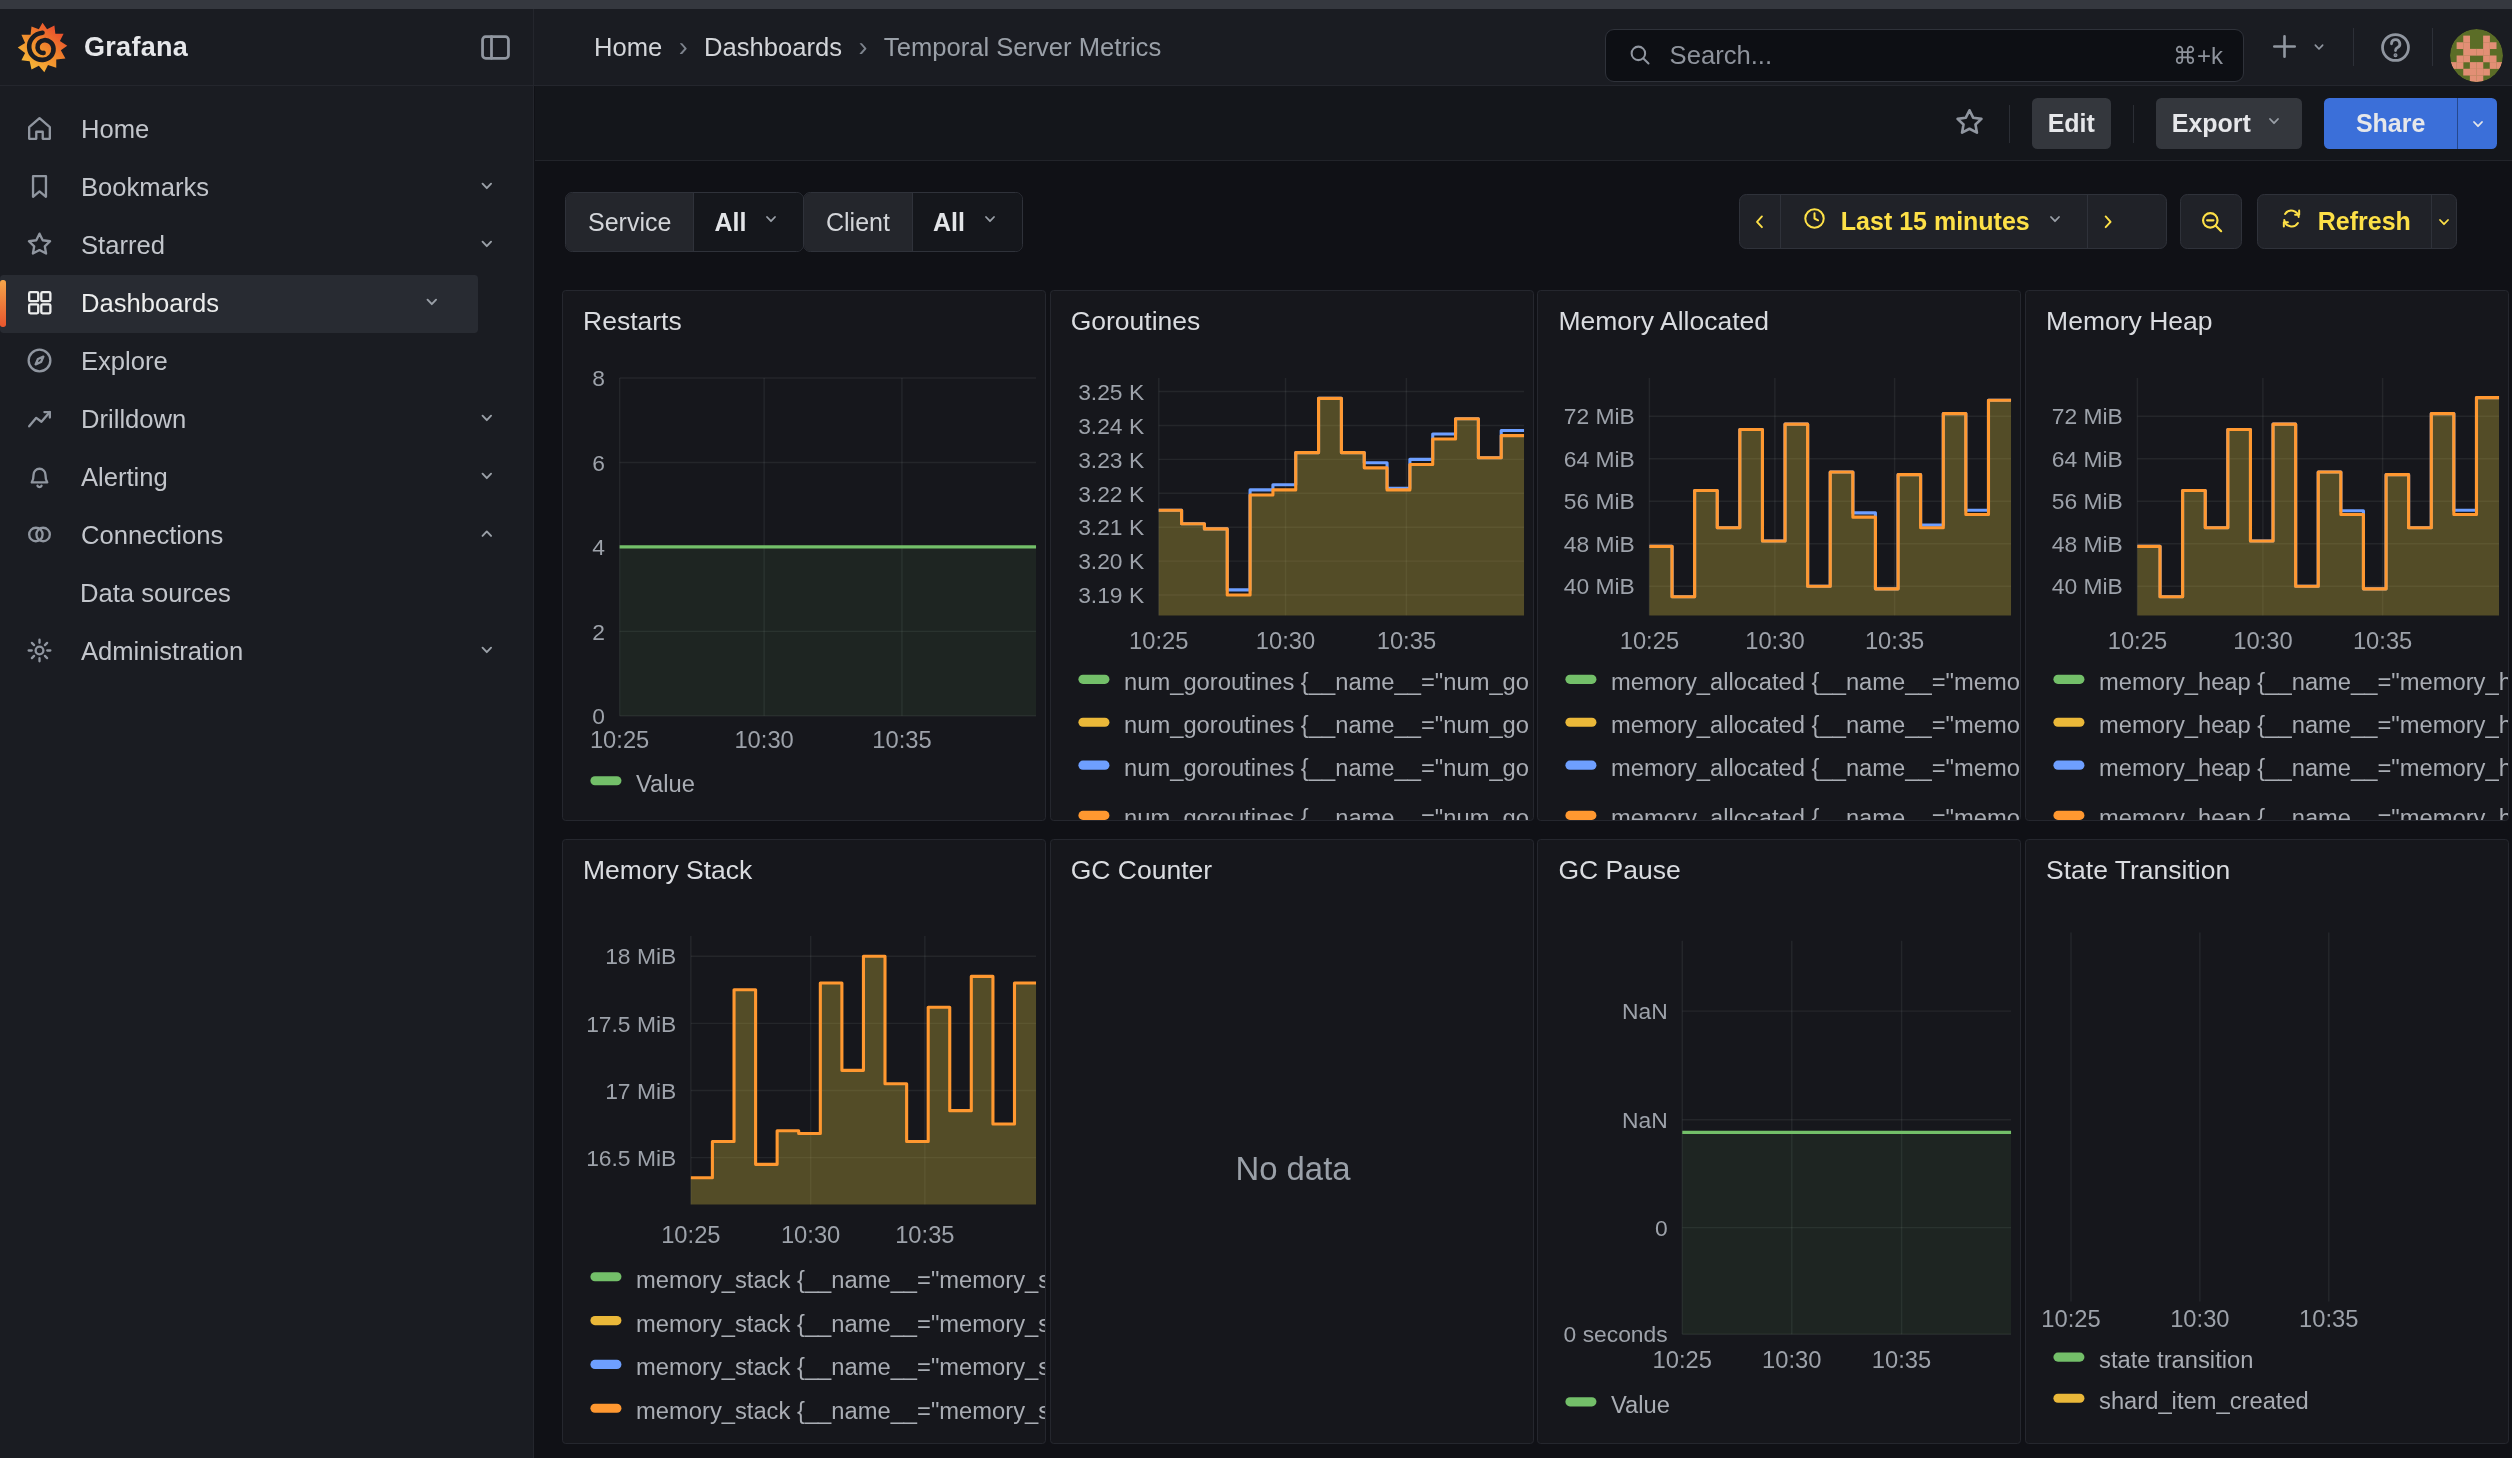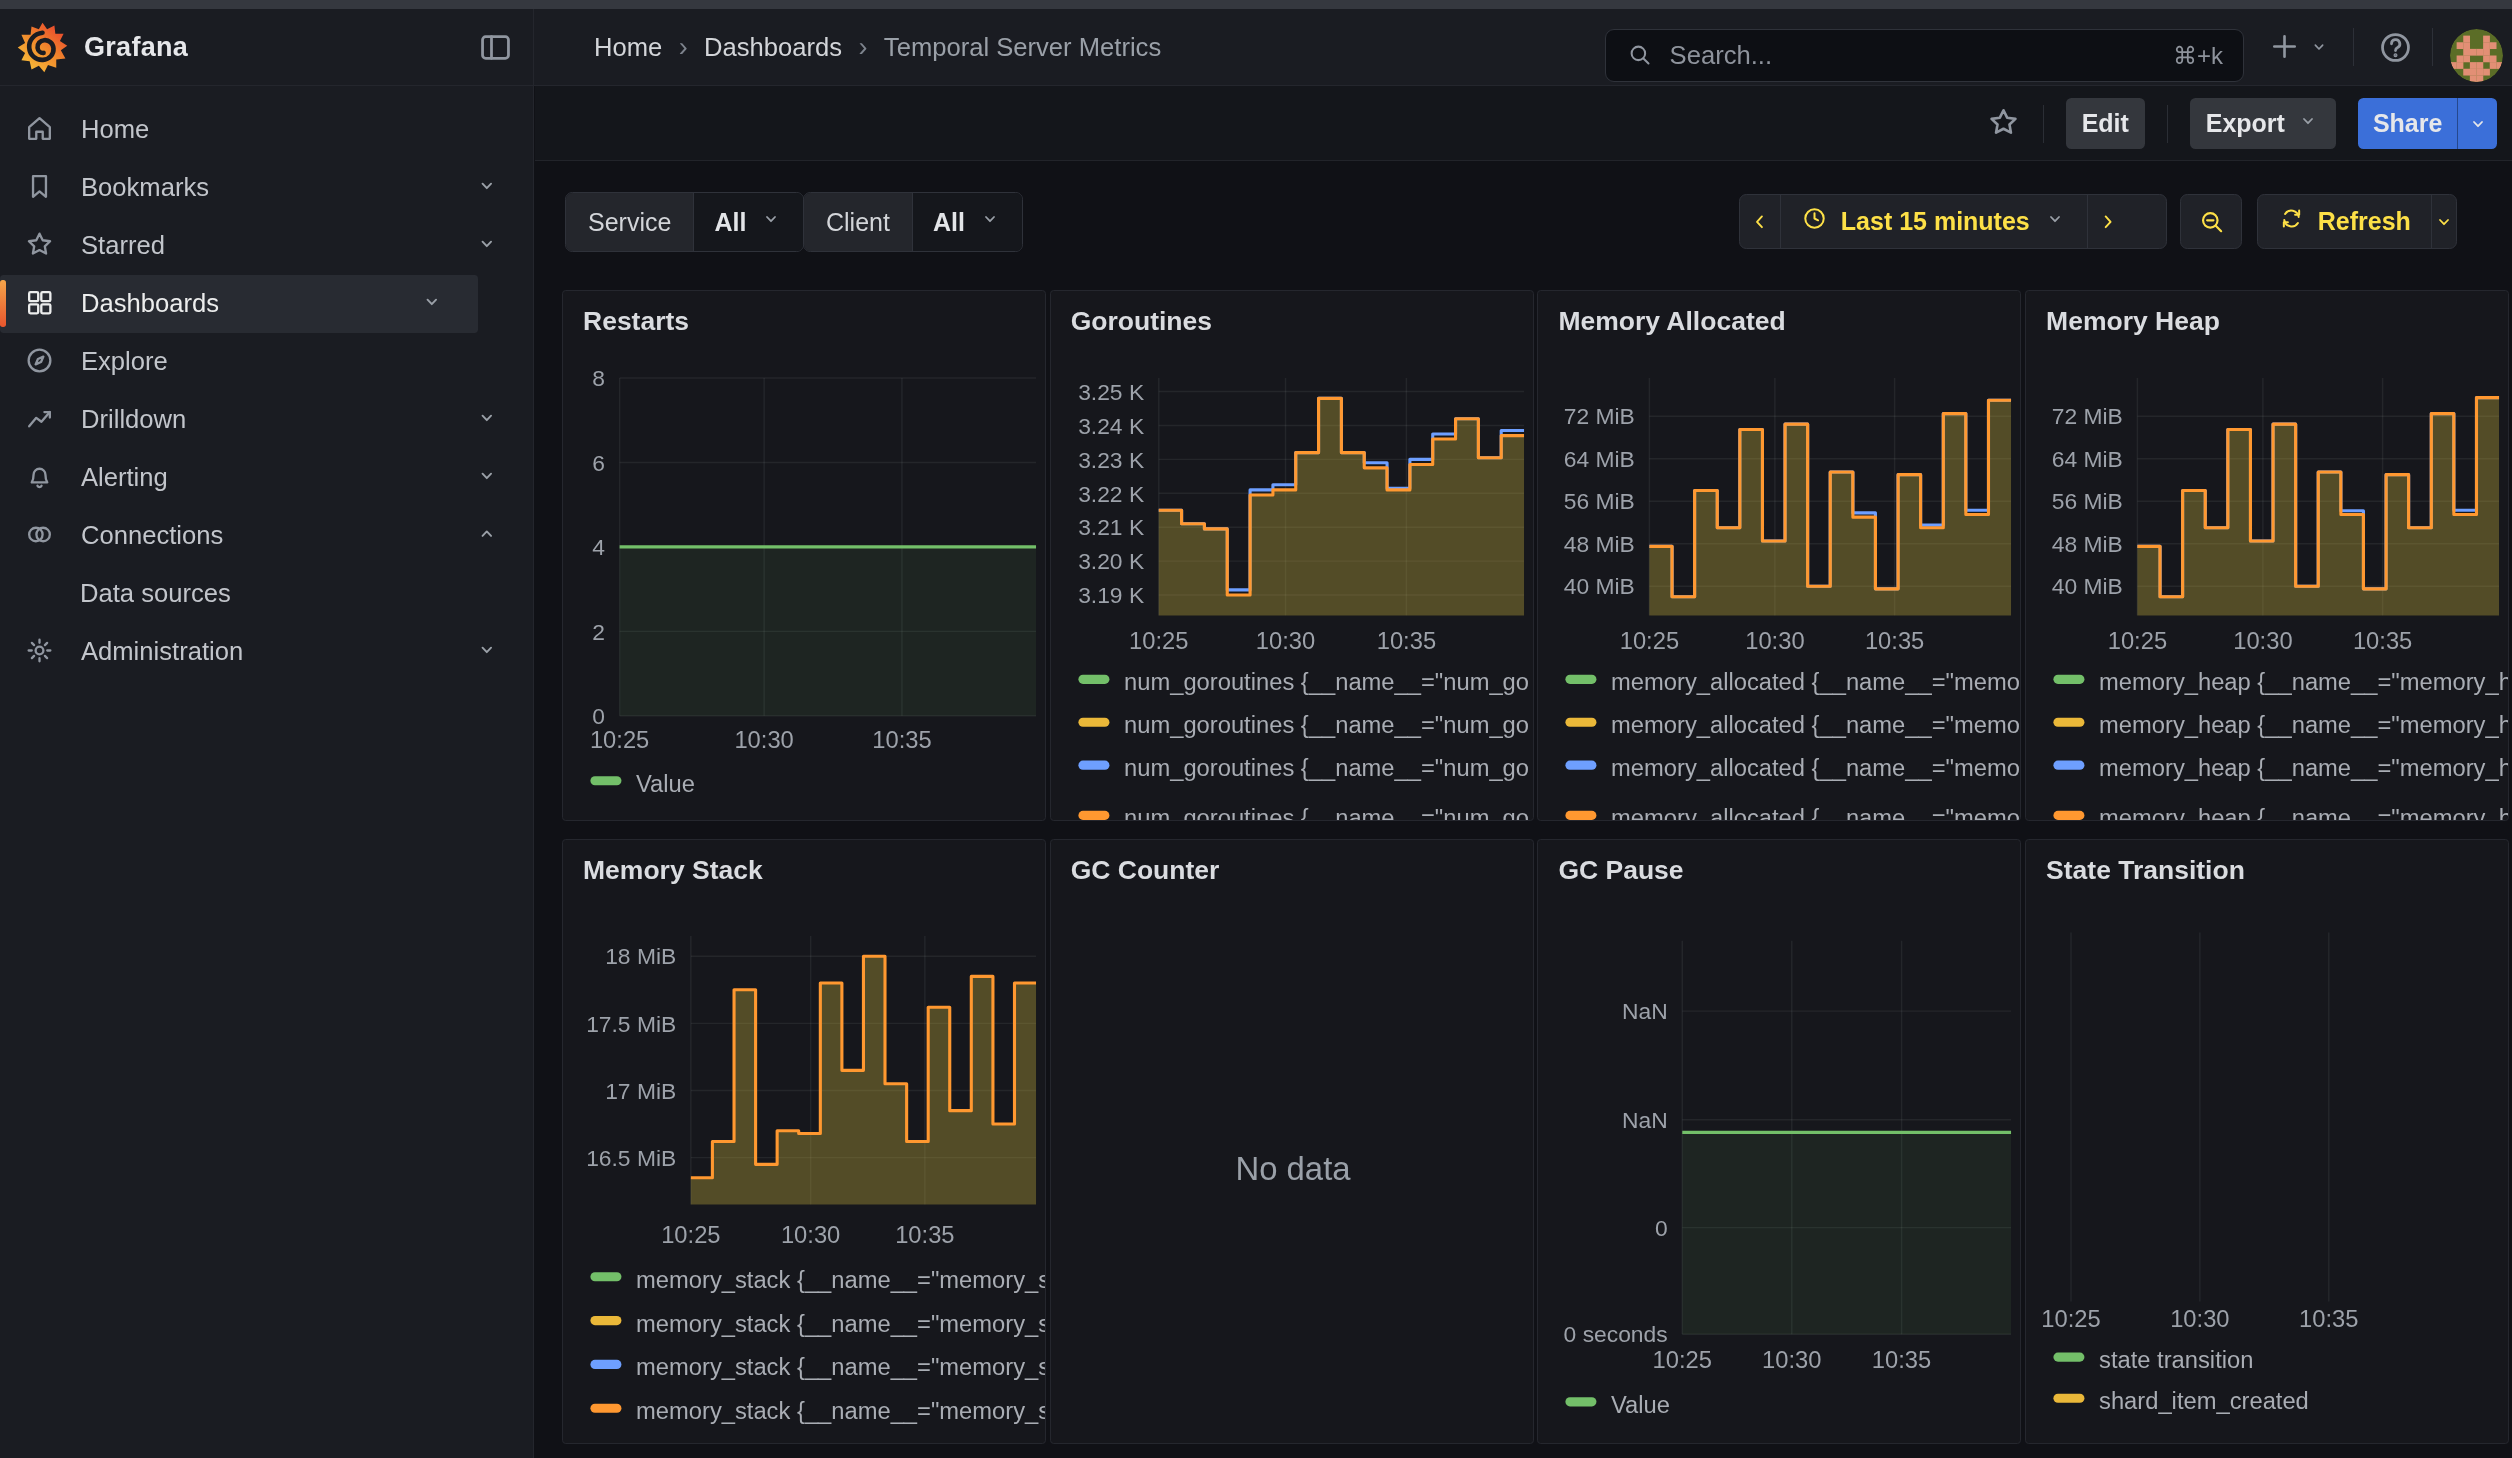--- a/index.html
+++ b/index.html
@@ -26,21 +26,21 @@
   #search-shortcut{color:#8e939c;font-size:24px;}
   .hdr-icon{color:#9096a0;cursor:pointer;}
   .hdr-divider{width:0.9px;height:38px;background:#2d3038;}
   #avatar{left:2450px;top:20px;width:53px;height:53px;border-radius:50%;overflow:hidden;cursor:pointer;}
   
   #toolbar2{left:535px;top:86px;width:1977px;height:75px;background:#14161b;border-bottom:0.9px solid #22242a;box-sizing:border-box;}
   #toolbar2 .cluster{position:absolute;right:14.6px;top:0;height:75px;display:flex;align-items:center;gap:22px;}
   .tb-divider{width:0.9px;height:38px;background:#2b2e35;}
   .btn{display:flex;align-items:center;justify-content:center;gap:11px;height:51px;border-radius:5.5px;font-size:25px;font-weight:600;color:#e6e7ea;cursor:pointer;box-sizing:border-box;}
   .btn.dark{background:#34373d;padding:0 16px;}
-  .btn.blue{background:#3b6fd9;padding:0 15px;border-radius:5.5px 0 0 5.5px;}
+  .btn.blue{background:#3b6fd9;padding:0 32px;border-radius:5.5px 0 0 5.5px;}
   .btn.blue-chev{background:#3b6fd9;width:40px;padding:0;border-left:0.9px solid rgba(0,0,0,.35);border-radius:0 5.5px 5.5px 0;}
   
   #sidebar{left:0;top:86px;width:534px;height:1372px;background:#1a1c22;border-right:0.9px solid #24262d;box-sizing:border-box;padding-top:14.6px;}
   .nav-item{position:relative;height:58px;display:flex;align-items:center;cursor:pointer;color:#c2c5cb;}
   .nav-item .nico{width:33px;margin-left:24px;color:#9096a0;flex:0 0 33px;}
   .nav-item .nlabel{margin-left:24px;font-size:25.6px;}
   .nav-item.indent .nlabel{margin-left:80px;}
   .nav-item .nchev{position:absolute;right:33px;color:#9aa0a8;}
   .nav-item.active{background:#282b32;border-radius:3.7px;margin-right:55px;}
   .nav-item.active .nlabel,.nav-item.active .nico{color:#eceded;}
@@ -52,21 +52,21 @@
   .tgroup{position:absolute;top:194px;height:55px;display:flex;align-items:stretch;border:0.9px solid #2f323a;border-radius:7.3px;background:#202228;overflow:hidden;box-sizing:border-box;}
   .tseg{display:flex;align-items:center;justify-content:center;color:#fde047;cursor:pointer;}
   .tseg + .tseg{border-left:0.9px solid #2f323a;}
   .tseg.txt{gap:12.8px;padding:0 20px;font-size:25px;font-weight:600;}
   .chev{color:#9aa0a8;}
   
   #panels{left:562px;top:290px;width:1948px;display:grid;grid-template-columns:repeat(4,484px);grid-auto-rows:auto;column-gap:3.7px;row-gap:18px;}
   .panel{background:#16171c;border:0.9px solid #25272e;border-radius:3.7px;position:relative;overflow:hidden;box-sizing:border-box;}
   .panel.r1{height:531px;}
   .panel.r2{height:605px;}
-  .panel-title{position:absolute;left:20px;top:14.6px;font-size:26.5px;font-weight:700;color:#dadce0;cursor:pointer;white-space:nowrap;}
+  .panel-title{position:absolute;left:20px;top:14.6px;font-size:26.5px;font-weight:400;color:#dadce0;cursor:pointer;white-space:nowrap;}
   .chart{position:absolute;left:0;top:0;}
   .nodata{font-size:36px;fill:#9aa0a8;}
 </style>
 </head>
 <body>
 
 <div id="window-strip" class="abs"></div>
 
 <div id="header" class="abs">
   <div id="header-left" class="abs">

